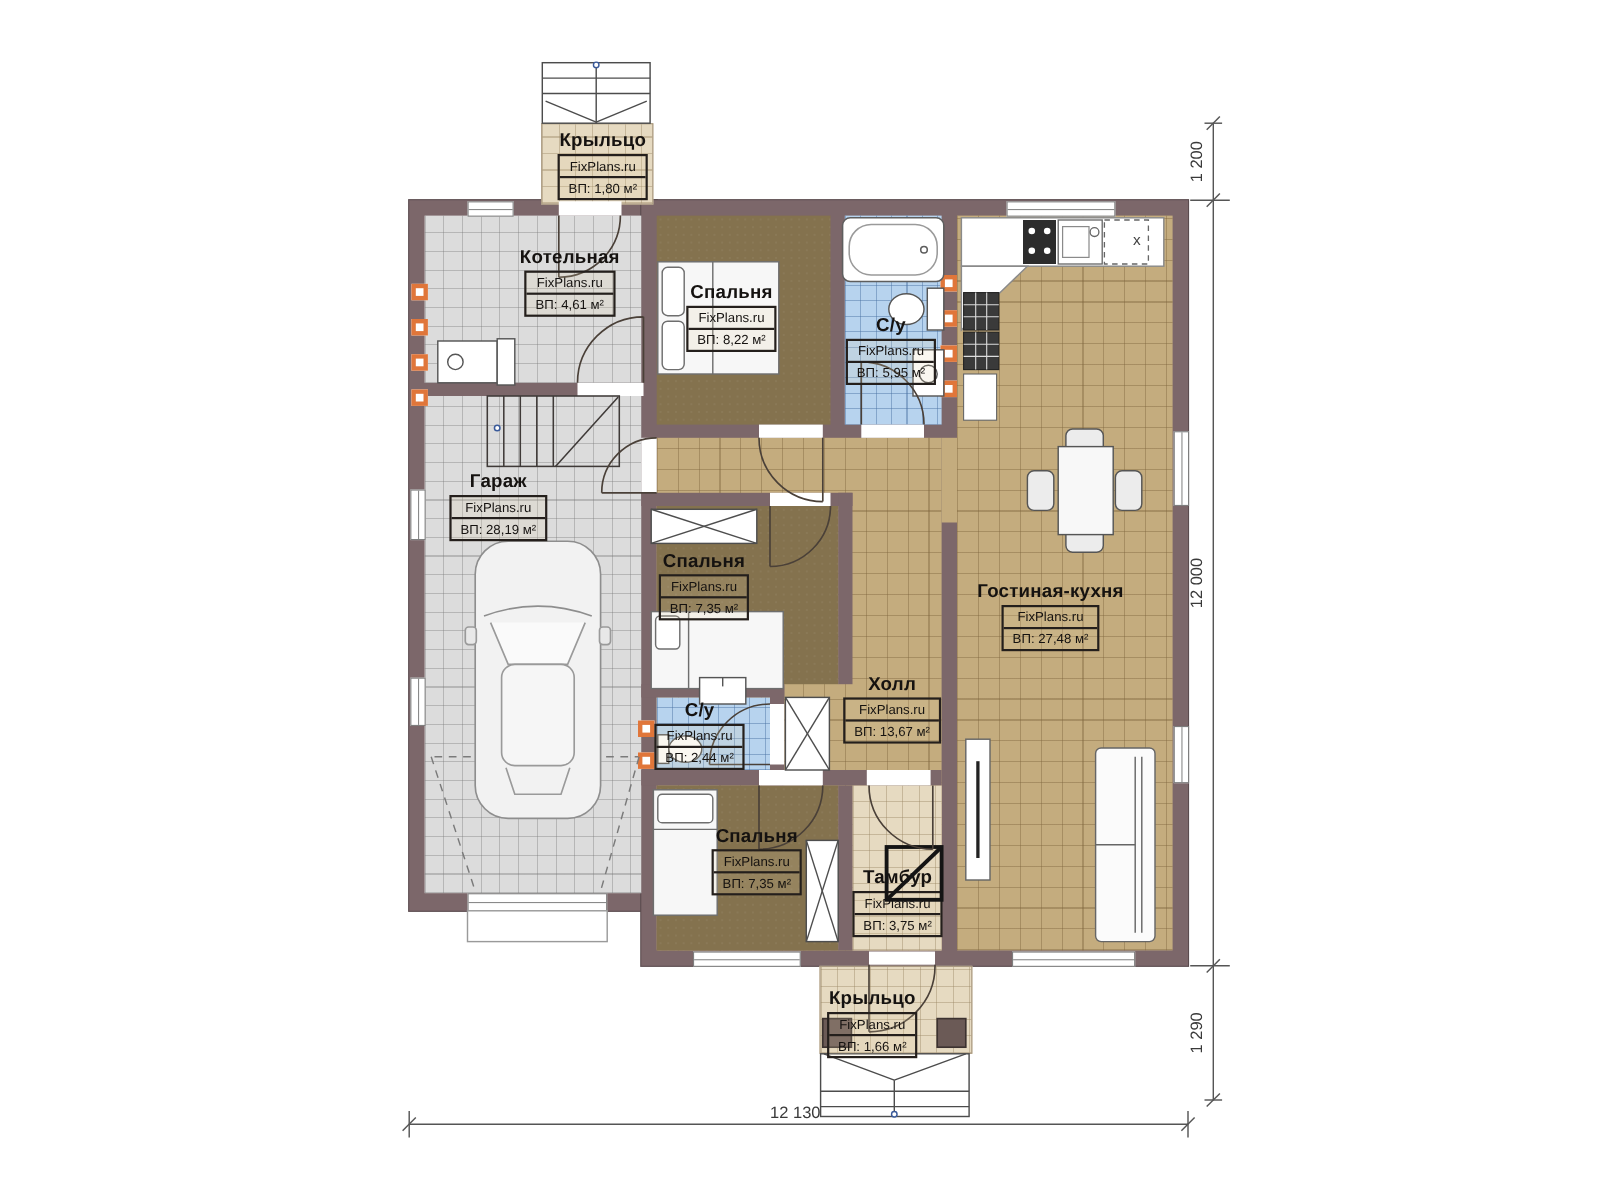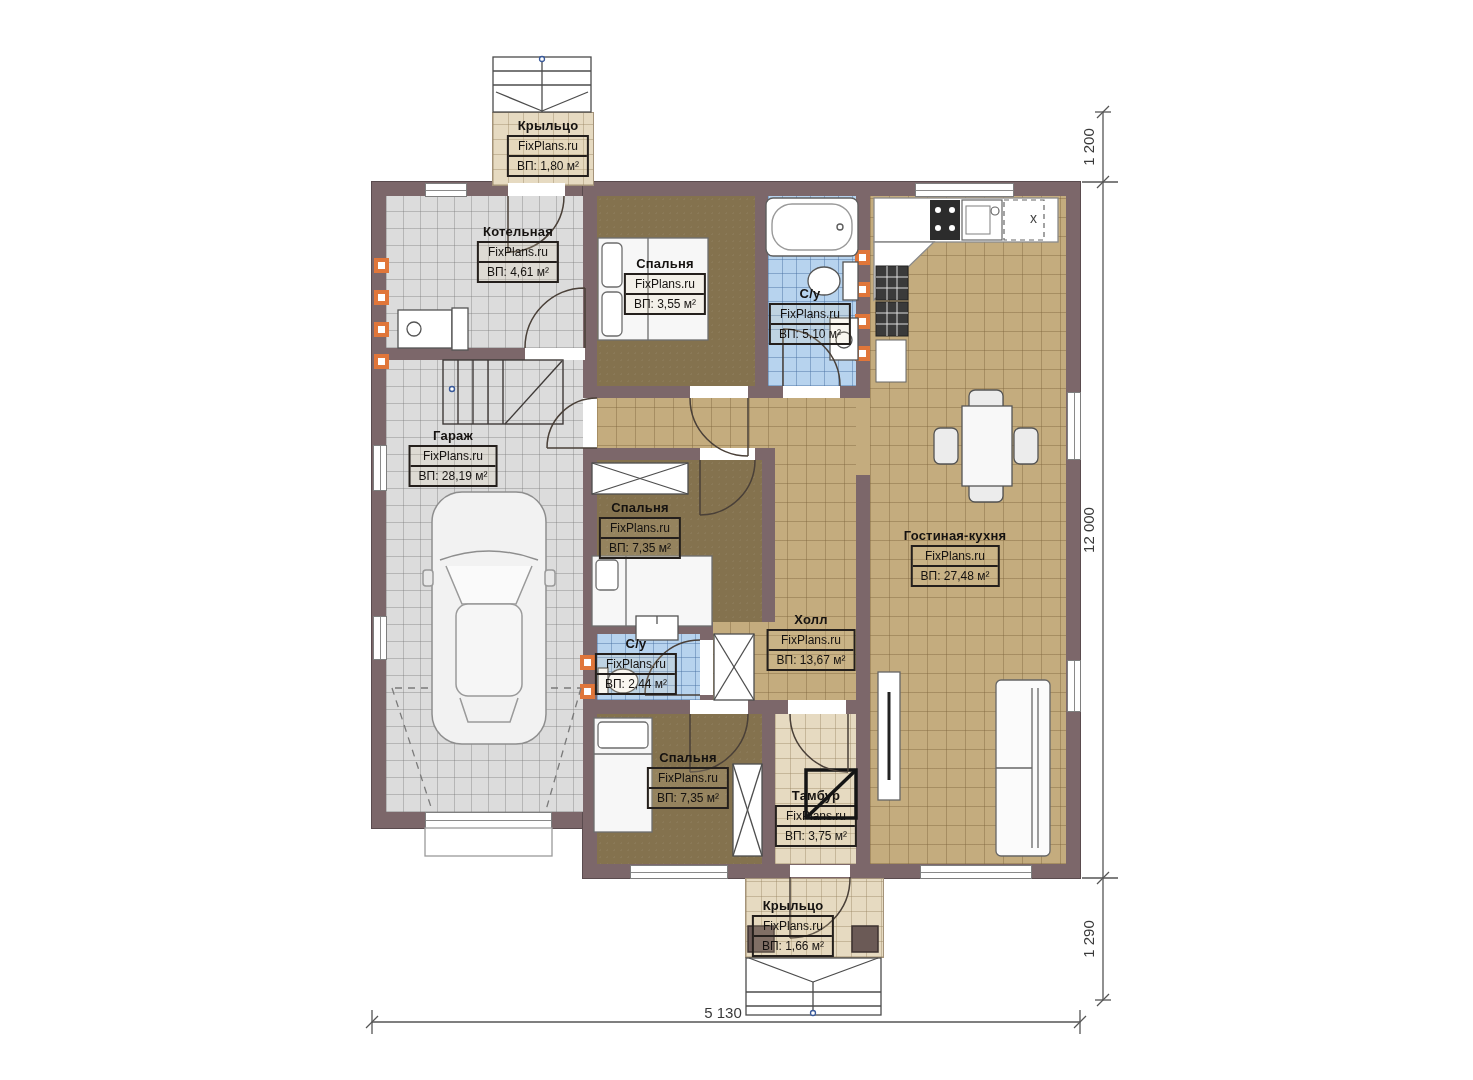--- a/index.html
+++ b/index.html
@@ -30,21 +30,21 @@
         background-position:center;background-size:100% 1px;}
   .winv{position:absolute;background-color:#fff;border:1px solid #7e7e7e;
         background-image:linear-gradient(#8a8a8a,#8a8a8a);background-repeat:no-repeat;
         background-position:center;background-size:1px 100%;}
   .gapw{position:absolute;background:#fff;}
   .gapt{position:absolute;background:#c4ac7e;}
   
   .heat{position:absolute;width:7px;height:7px;background:#fff;border:4px solid #e0763a;}
   
   .rlabel{position:absolute;transform:translateX(-50%);text-align:center;color:#151210;z-index:6;white-space:nowrap;}
-  .rname{font-size:13px;font-weight:bold;margin-bottom:2px;letter-spacing:.2px;}
+  .rname{font-size:17px;font-weight:bold;margin-bottom:2px;letter-spacing:.2px;}
   .rbox{display:inline-block;border:2px solid #241f1c;background:rgba(225,208,170,0.18);}
   .rrow{font-size:12px;padding:2px 8px;}
   .rrow + .rrow{border-top:2px solid #241f1c;}
   
   .dim{position:absolute;font-size:15px;color:#3a3a3a;z-index:7;white-space:nowrap;}
   .dim-v{transform:translate(-50%,-50%) rotate(-90deg);}
   .dim-h{transform:translate(-50%,-50%);}
   .xmark{position:absolute;font-size:14px;color:#444;z-index:6;}
   svg.overlay{position:absolute;left:0;top:0;z-index:4;}
   .z3{z-index:3;} .z2{z-index:2;} .z1{z-index:1;} .z0{z-index:0;}
@@ -319,26 +319,26 @@
     <div class="rrow">ВП: 1,80 м²</div></div>
   </div>
   <div class="rlabel" style="left:518px;top:224px;">
     <div class="rname">Котельная</div>
     <div class="rbox"><div class="rrow">FixPlans.ru</div>
     <div class="rrow">ВП: 4,61 м²</div></div>
   </div>
   <div class="rlabel" style="left:665px;top:256px;">
     <div class="rname">Спальня</div>
     <div class="rbox"><div class="rrow">FixPlans.ru</div>
-    <div class="rrow">ВП: 3,55 м²</div></div>
+    <div class="rrow">ВП: 8,22 м²</div></div>
   </div>
   <div class="rlabel" style="left:810px;top:286px;">
     <div class="rname">С/у</div>
     <div class="rbox"><div class="rrow">FixPlans.ru</div>
-    <div class="rrow">ВП: 5,10 м²</div></div>
+    <div class="rrow">ВП: 5,95 м²</div></div>
   </div>
   <div class="rlabel" style="left:453px;top:428px;text-align:center;">
     <div class="rname">Гараж</div>
     <div class="rbox"><div class="rrow">FixPlans.ru</div>
     <div class="rrow">ВП: 28,19 м²</div></div>
   </div>
   <div class="rlabel" style="left:640px;top:500px;">
     <div class="rname">Спальня</div>
     <div class="rbox"><div class="rrow">FixPlans.ru</div>
     <div class="rrow">ВП: 7,35 м²</div></div>
@@ -372,15 +372,15 @@
     <div class="rname">Крыльцо</div>
     <div class="rbox"><div class="rrow">FixPlans.ru</div>
     <div class="rrow">ВП: 1,66 м²</div></div>
   </div>
 
   <div class="xmark" style="left:1030px;top:210px;">x</div>
 
   <div class="dim dim-v" style="left:1088px;top:147px;">1 200</div>
   <div class="dim dim-v" style="left:1088px;top:530px;">12 000</div>
   <div class="dim dim-v" style="left:1088px;top:939px;">1 290</div>
-  <div class="dim dim-h" style="left:723px;top:1012px;">5 130</div>
+  <div class="dim dim-h" style="left:723px;top:1012px;">12 130</div>
 
 </div>
 
 </body></html>

